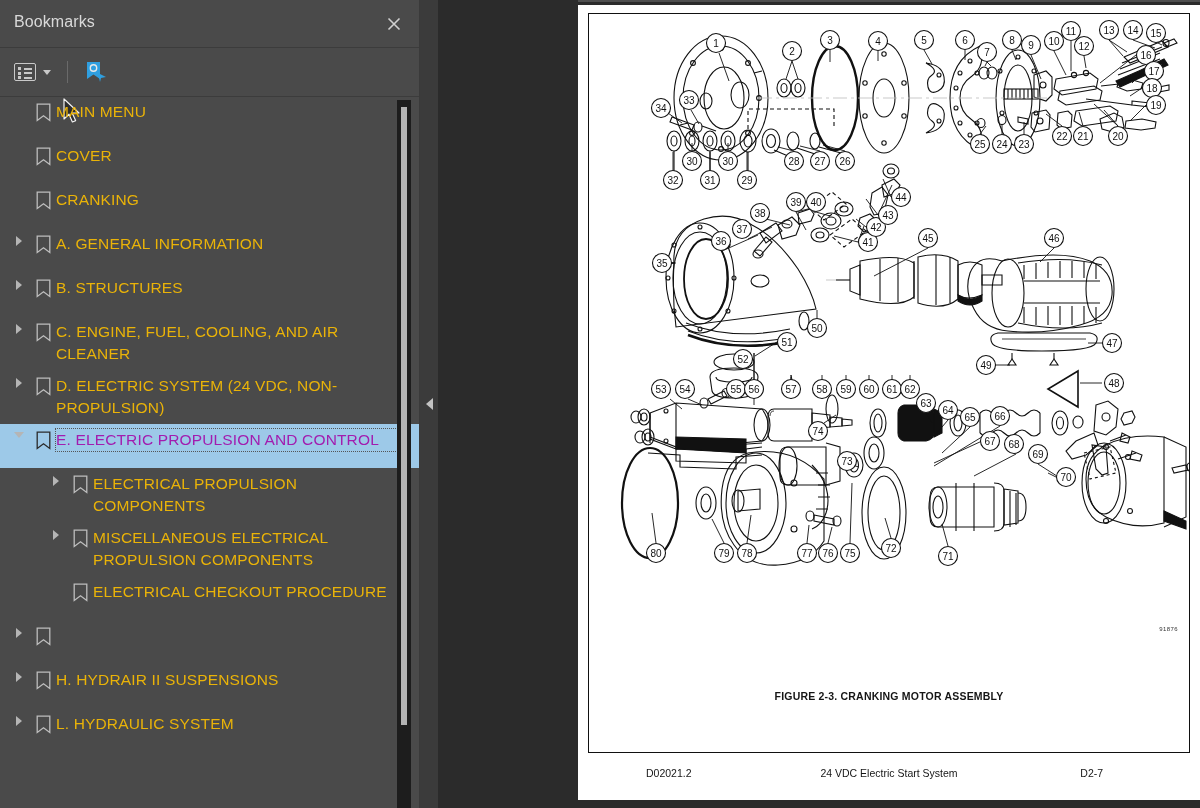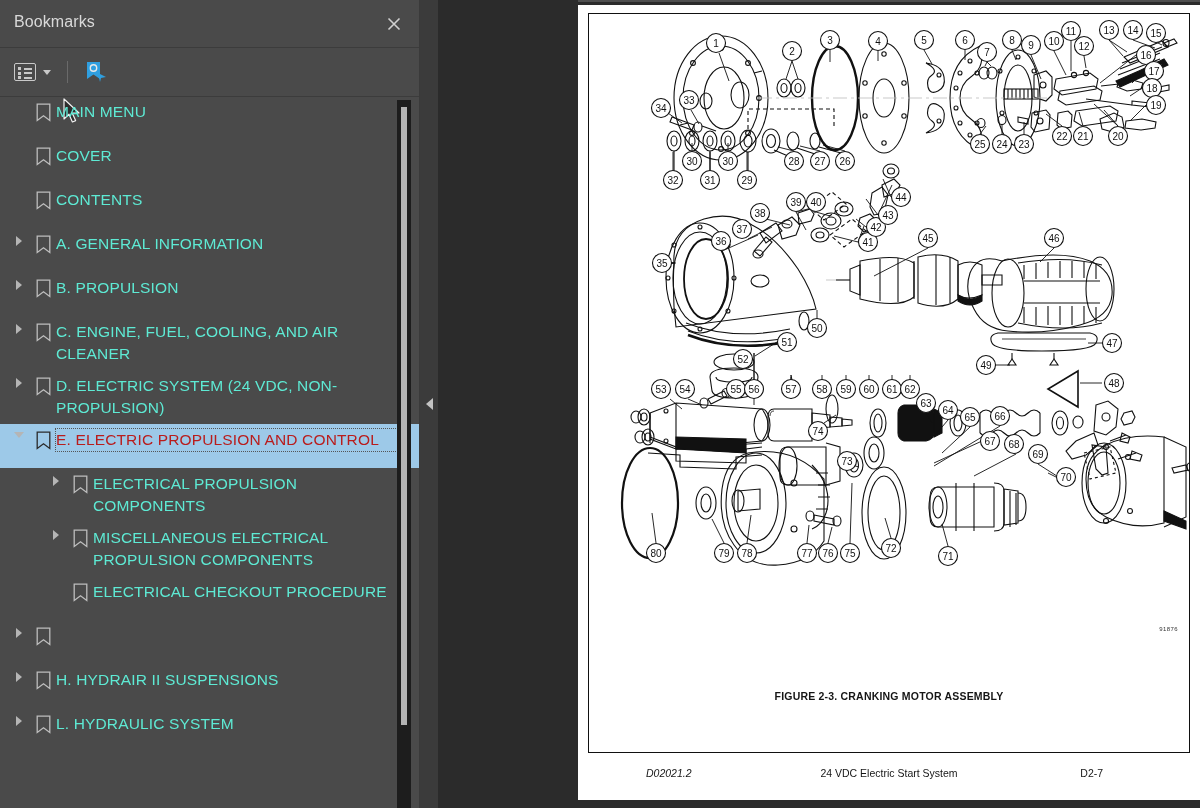--- a/index.html
+++ b/index.html
@@ -63,25 +63,25 @@
   }
   .bm-row .twisty{
     width:22px;flex:0 0 22px;display:flex;align-items:flex-start;justify-content:center;
     padding-top:3px;
   }
   .bm-row .bmk{
     width:26px;flex:0 0 26px;display:flex;align-items:flex-start;justify-content:center;
     padding-top:2px;
   }
   .bm-row .lbl{
-    font-size:15.5px;color:#5eead4;line-height:22px;letter-spacing:.15px;
+    font-size:15.5px;color:#eab308;line-height:22px;letter-spacing:.15px;
     padding-right:30px;
   }
   .bm-row.sel{background:#9dc9e8;}
-  .bm-row.sel .lbl{color:#b91c1c;}
+  .bm-row.sel .lbl{color:#a21caf;}
   .bm-row.sel .lblwrap{outline:1px dotted #555;}
   .bm-row.depth0{padding-left:8px;}
   .bm-row.depth1{padding-left:26px;margin-left:19px;}
 
   .tw{width:0;height:0;display:block;}
   .tw.right{border-top:5px solid transparent;border-bottom:5px solid transparent;border-left:6px solid #b5b5b5;}
   .tw.down{border-left:5px solid transparent;border-right:5px solid transparent;border-top:6px solid #b5b5b5;}
 
   
   .sb-track{position:absolute;right:9px;top:100px;width:14px;bottom:0;background:#1d1d1d;}
@@ -111,21 +111,21 @@
   .page-topline{position:absolute;left:0;top:0;right:0;height:2px;background:#4f4f4f;}
   .page-border{
     position:absolute;left:10px;top:8px;right:10px;height:740px;
     border:1.6px solid #111;box-sizing:border-box;
   }
   .footer-row{
     position:absolute;left:10px;right:10px;top:755px;height:26px;
     display:flex;align-items:center;
     font-size:10.5px;color:#151515;
   }
-  .footer-left{width:25%;padding-left:58px;box-sizing:border-box;font-style:italic;}
+  .footer-left{width:25%;padding-left:58px;box-sizing:border-box;}
   .footer-center{flex:1;text-align:center;}
   .footer-right{width:25%;text-align:center;padding-right:46px;box-sizing:border-box;}
   .fig-caption{
     position:absolute;left:0;right:0;top:685px;text-align:center;
     font-size:10.5px;color:#151515;letter-spacing:.2px;font-weight:600;
   }
   .drawing-no{
     position:absolute;right:22px;top:621px;font-size:6px;color:#333;letter-spacing:.4px;
   }
   .diagram{position:absolute;left:10px;top:8px;width:602px;height:700px;}
@@ -196,21 +196,21 @@
           </div>
         </div>
         <div class="bm-row depth0">
           <div class="twisty"></div>
           <div class="bmk">
             <svg width="15" height="19" viewBox="0 0 15 19">
               <path d="M1.2 1.2 h12.6 v16.2 l-6.3 -4.6 l-6.3 4.6 z" fill="none" stroke="#bdbdbd" stroke-width="1.3"></path>
             </svg>
           </div>
           <div class="lblwrap">
-            <div class="lbl">CONTENTS</div>
+            <div class="lbl">CRANKING</div>
           </div>
         </div>
         <div class="bm-row depth0">
           <div class="twisty">
             <span class="tw right"></span>
           </div>
           <div class="bmk">
             <svg width="15" height="19" viewBox="0 0 15 19">
               <path d="M1.2 1.2 h12.6 v16.2 l-6.3 -4.6 l-6.3 4.6 z" fill="none" stroke="#bdbdbd" stroke-width="1.3"></path>
             </svg>
@@ -222,21 +222,21 @@
         <div class="bm-row depth0">
           <div class="twisty">
             <span class="tw right"></span>
           </div>
           <div class="bmk">
             <svg width="15" height="19" viewBox="0 0 15 19">
               <path d="M1.2 1.2 h12.6 v16.2 l-6.3 -4.6 l-6.3 4.6 z" fill="none" stroke="#bdbdbd" stroke-width="1.3"></path>
             </svg>
           </div>
           <div class="lblwrap">
-            <div class="lbl">B. PROPULSION</div>
+            <div class="lbl">B. STRUCTURES</div>
           </div>
         </div>
         <div class="bm-row depth0">
           <div class="twisty">
             <span class="tw right"></span>
           </div>
           <div class="bmk">
             <svg width="15" height="19" viewBox="0 0 15 19">
               <path d="M1.2 1.2 h12.6 v16.2 l-6.3 -4.6 l-6.3 4.6 z" fill="none" stroke="#bdbdbd" stroke-width="1.3"></path>
             </svg>

